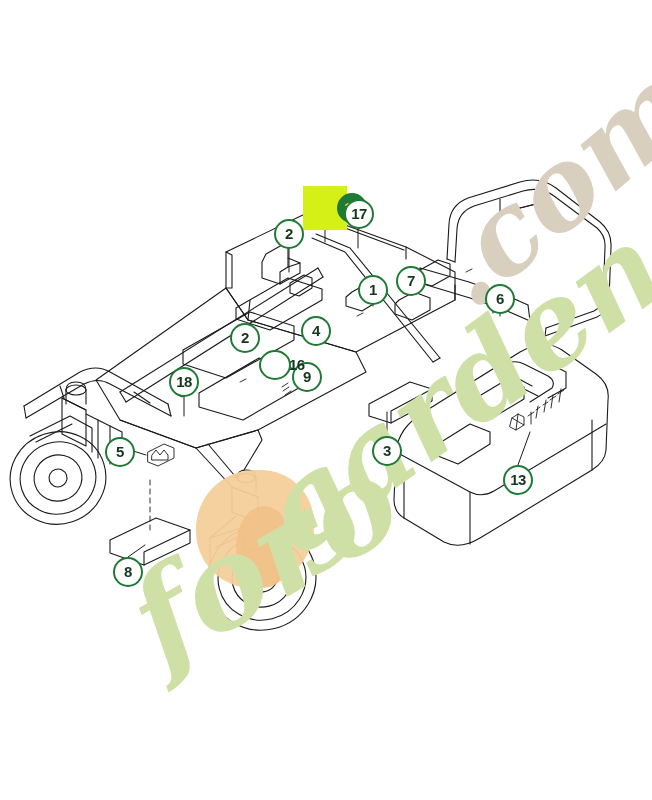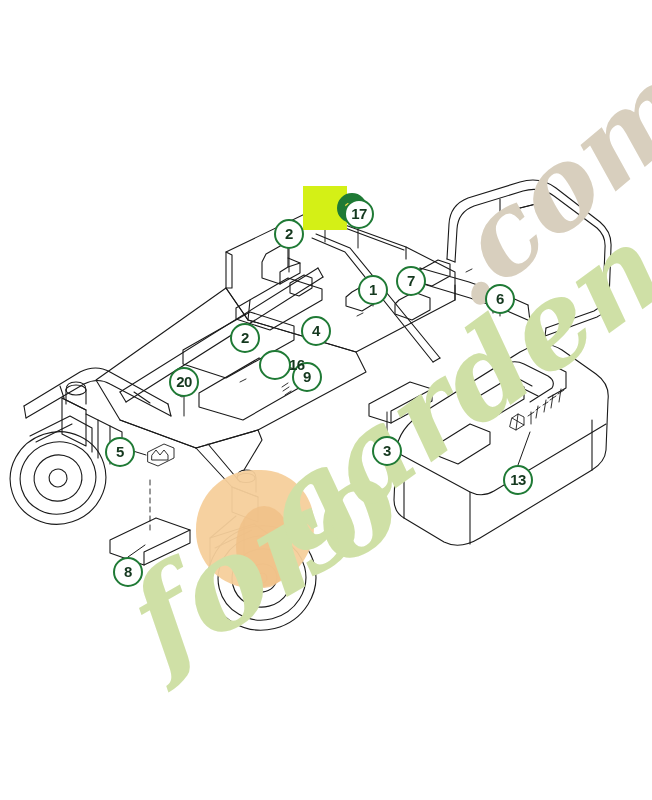--- a/index.html
+++ b/index.html
@@ -332,16 +332,16 @@
       <div class="callout" style="left: 105px; top: 437px;">5</div>
       <div class="callout" style="left: 485px; top: 284px;">6</div>
       <div class="callout" style="left: 396px; top: 266px;">7</div>
       <div class="callout" style="left: 113px; top: 557px;">8</div>
       <div class="callout" style="left: 292px; top: 362px;">9</div>
       <div class="callout highlighted" style="left: 310px; top: 193px;">10</div>
       <div class="callout" style="left: 230px; top: 323px;">2</div>
       <div class="callout" style="left: 503px; top: 465px;">13</div>
       <div class="callout" style="left: 259px; top: 350px; padding-left: 28px;">16</div>
       <div class="callout" style="left: 344px; top: 199px;">17</div>
-      <div class="callout" style="left: 169px; top: 367px;">20</div>
+      <div class="callout" style="left: 169px; top: 367px;">18</div>
     </div>
 
 </div>
 
 </body></html>

